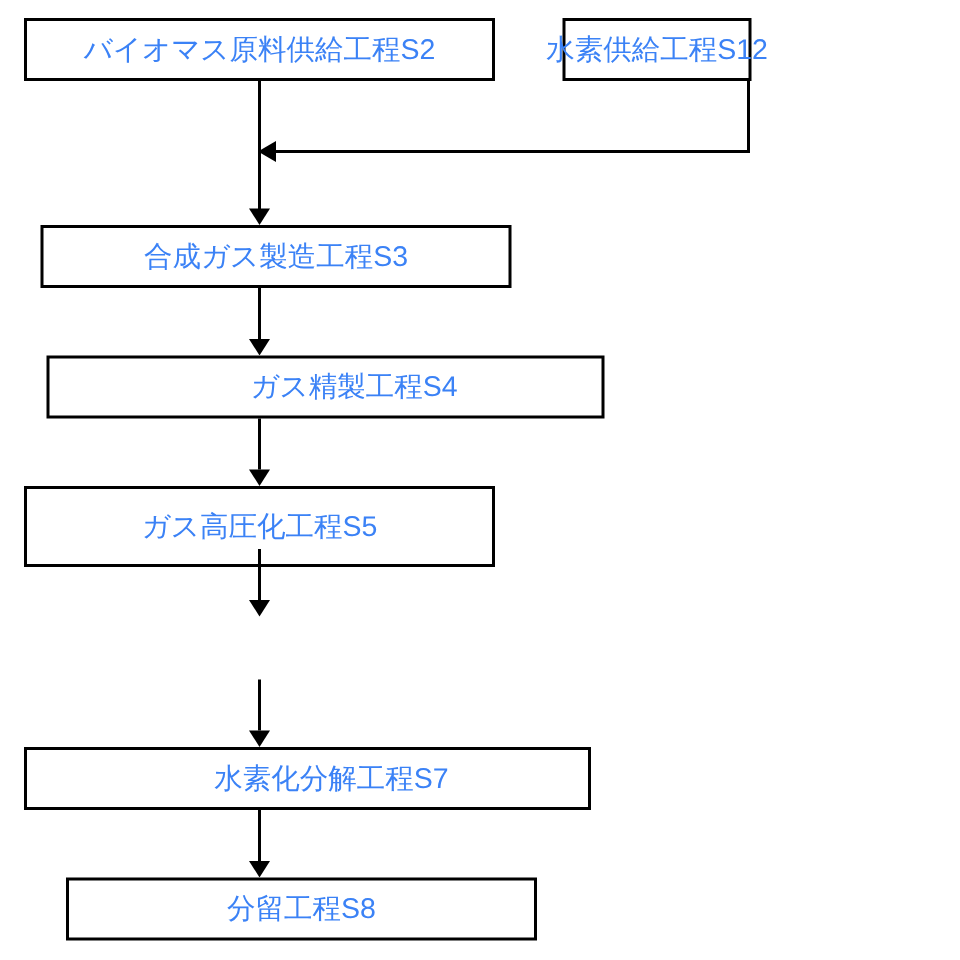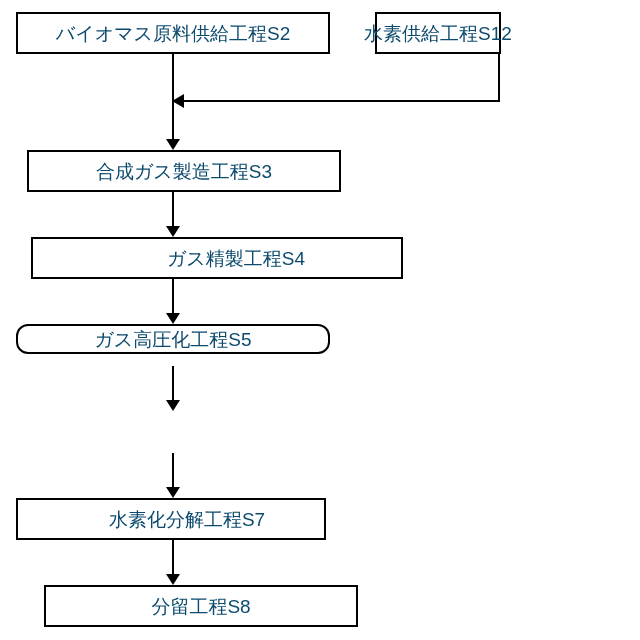--- a/index.html
+++ b/index.html
@@ -23,21 +23,21 @@
     border: 2px solid #000000;
     background: #ffffff;
     display: flex;
     align-items: center;
     justify-content: center;
     white-space: nowrap;
   }
   .node-label {
     font-size: 19px;
     line-height: 1;
-    color: #0c4a6e;
+    color: #3b82f6;
     letter-spacing: 0px;
   }
   .node-label.tight {
     font-size: 19px;
     letter-spacing: -0.5px;
   }
   .vline {
     position: absolute;
     width: 2px;
     background: #000000;
@@ -91,32 +91,32 @@
   <div class="vline" style="left:172px; top:192px; height:34px;"></div>
   <div class="arrow-down" style="left:166px; top:226px;"></div>
 
   <div class="node" style="left:31px; top:237px; width:372px; height:42px;padding-left:38px;">
     <span class="node-label">ガス精製工程S4</span>
   </div>
 
   <div class="vline" style="left:172px; top:279px; height:34px;"></div>
   <div class="arrow-down" style="left:166px; top:313px;"></div>
 
-  <div class="node" style="left:16px; top:324px; width:314px; height:30px;border-radius:12px;">
+  <div class="node" style="left:16px; top:324px; width:314px; height:54px;">
     <span class="node-label">ガス高圧化工程S5</span>
   </div>
 
   <div class="vline" style="left:172px; top:366px; height:34px;"></div>
   <div class="arrow-down" style="left:166px; top:400px;"></div>
 
 
   <div class="vline" style="left:172px; top:453px; height:34px;"></div>
   <div class="arrow-down" style="left:166px; top:487px;"></div>
 
-  <div class="node" style="left:16px; top:498px; width:310px; height:42px;padding-left:32px;">
+  <div class="node" style="left:16px; top:498px; width:378px; height:42px;padding-left:32px;">
     <span class="node-label">水素化分解工程S7</span>
   </div>
 
   <div class="vline" style="left:172px; top:540px; height:34px;"></div>
   <div class="arrow-down" style="left:166px; top:574px;"></div>
 
   <div class="node" style="left:16px; top:585px; width:314px; height:42px;margin-left:28px;">
     <span class="node-label">分留工程S8</span>
   </div>
 

